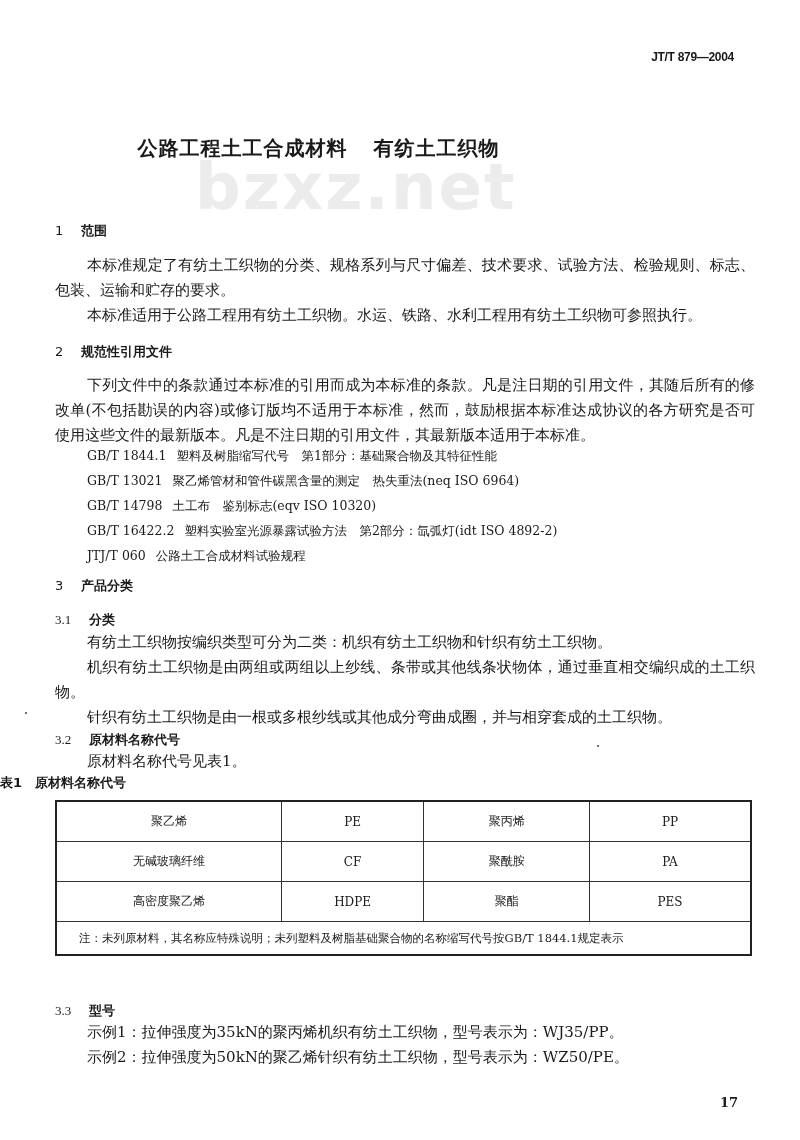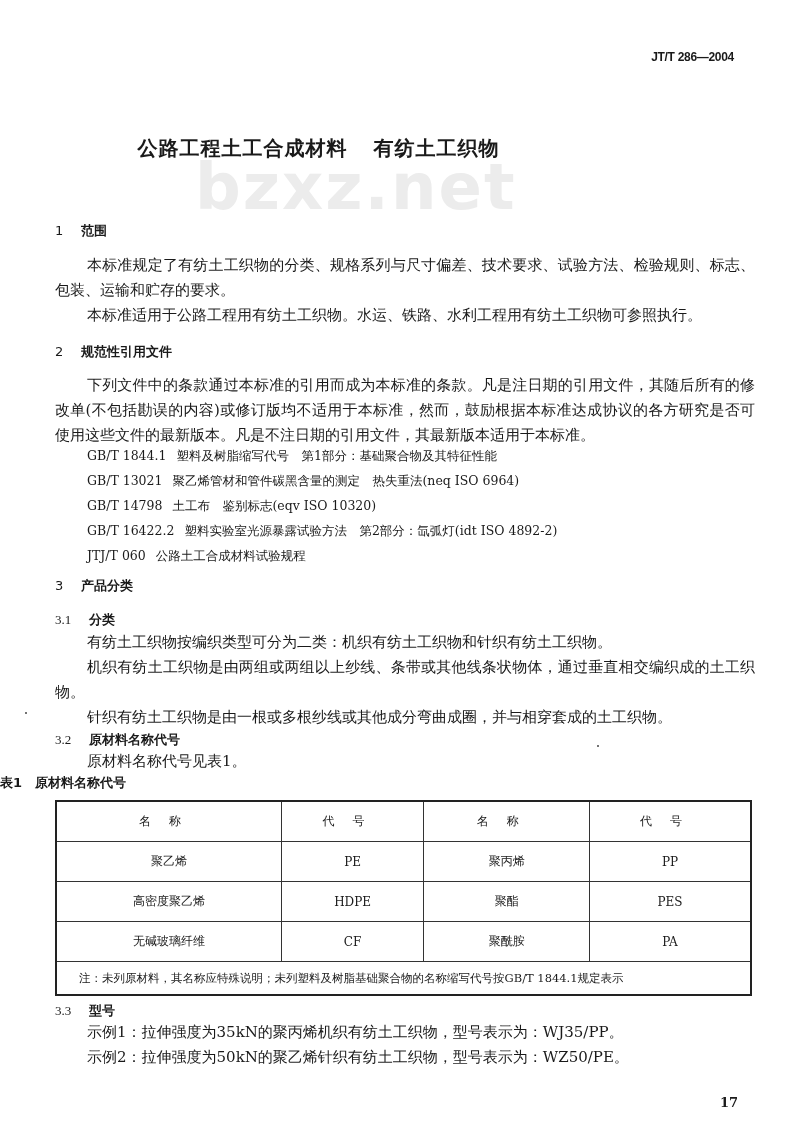--- a/index.html
+++ b/index.html
@@ -24,21 +24,21 @@
   table.mat td { border: 1px solid #333; text-align: center; height: 39px; padding: 0; }
   table.mat tr.head td { letter-spacing: 18px; }
   table.mat td.note { text-align: left; padding-left: 22px; height: 32px; font-size: 11.5px; letter-spacing: 0; }
   table.mat { border: 2px solid #222; }
   .page-no { top: 1095px; right: 62px; font-size: 13px; font-weight: bold; }
   .dot { width: 2px; height: 2px; background: #444; border-radius: 1px; }
 </style>
 </head>
 <body>
 
-<div class="abs std-no">JT/T 286—2004</div>
+<div class="abs std-no">JT/T 879—2004</div>
 
 <div class="abs watermark">bzxz.net</div>
 
 <div class="abs title" style="z-index:1">
   <span>公路工程土工合成材料</span><span class="gap"></span><span>有纺土工织物</span>
 </div>
 
 <div class="abs h1" style="top:222px">
   <span class="num">1</span><span>范围</span>
 </div>
@@ -78,43 +78,37 @@
 <div class="abs table-caption">表1　原材料名称代号</div>
 
 <table class="mat">
   <colgroup>
     <col style="width:226px">
       <col style="width:143px">
       <col style="width:166px">
       <col style="width:162px">
   </colgroup>
   <tbody>
-      <tr class="head">
-    <td>名称</td>
-    <td>代号</td>
-    <td>名称</td>
-    <td>代号</td>
-  </tr>
   <tr>
     <td>聚乙烯</td>
     <td>PE</td>
     <td>聚丙烯</td>
     <td>PP</td>
   </tr>
   <tr>
+    <td>无碱玻璃纤维</td>
+    <td>CF</td>
+    <td>聚酰胺</td>
+    <td>PA</td>
+  </tr>
+  <tr>
     <td>高密度聚乙烯</td>
     <td>HDPE</td>
     <td>聚酯</td>
     <td>PES</td>
-  </tr>
-  <tr>
-    <td>无碱玻璃纤维</td>
-    <td>CF</td>
-    <td>聚酰胺</td>
-    <td>PA</td>
   </tr>
   <tr>
     <td class="note" colspan="4">注：未列原材料，其名称应特殊说明；未列塑料及树脂基础聚合物的名称缩写代号按GB/T 1844.1规定表示</td>
   </tr>
 </tbody>
   </table>
 
 <div class="abs h2" style="top:1002px">
   <span class="num">3.3</span><span>型号</span>
 </div>

